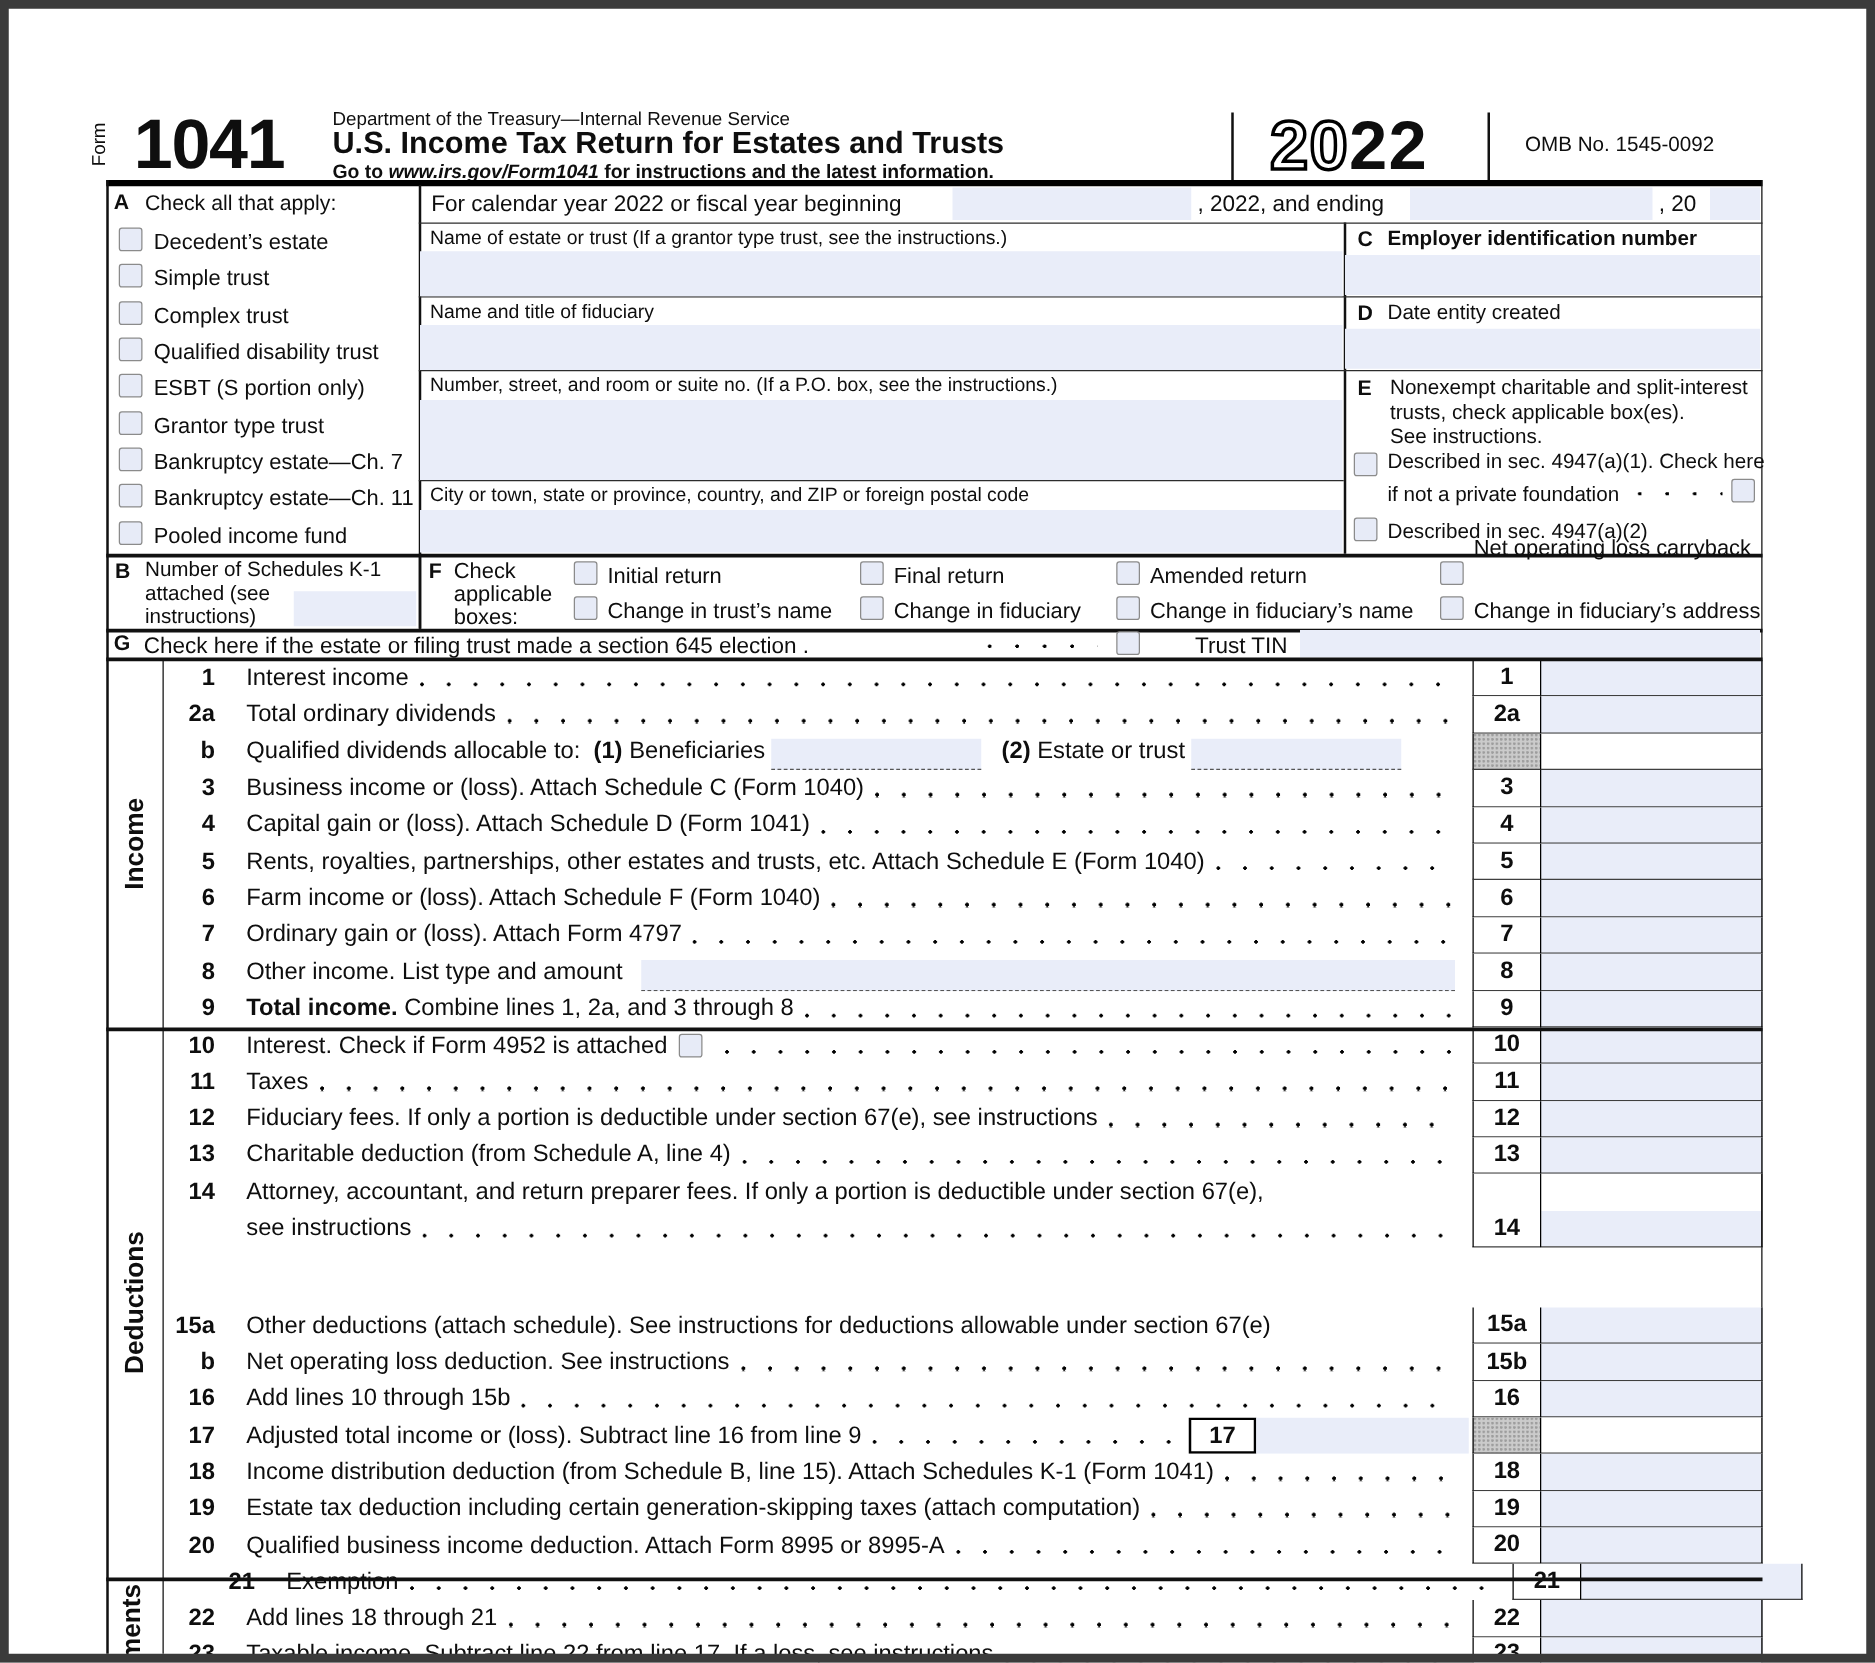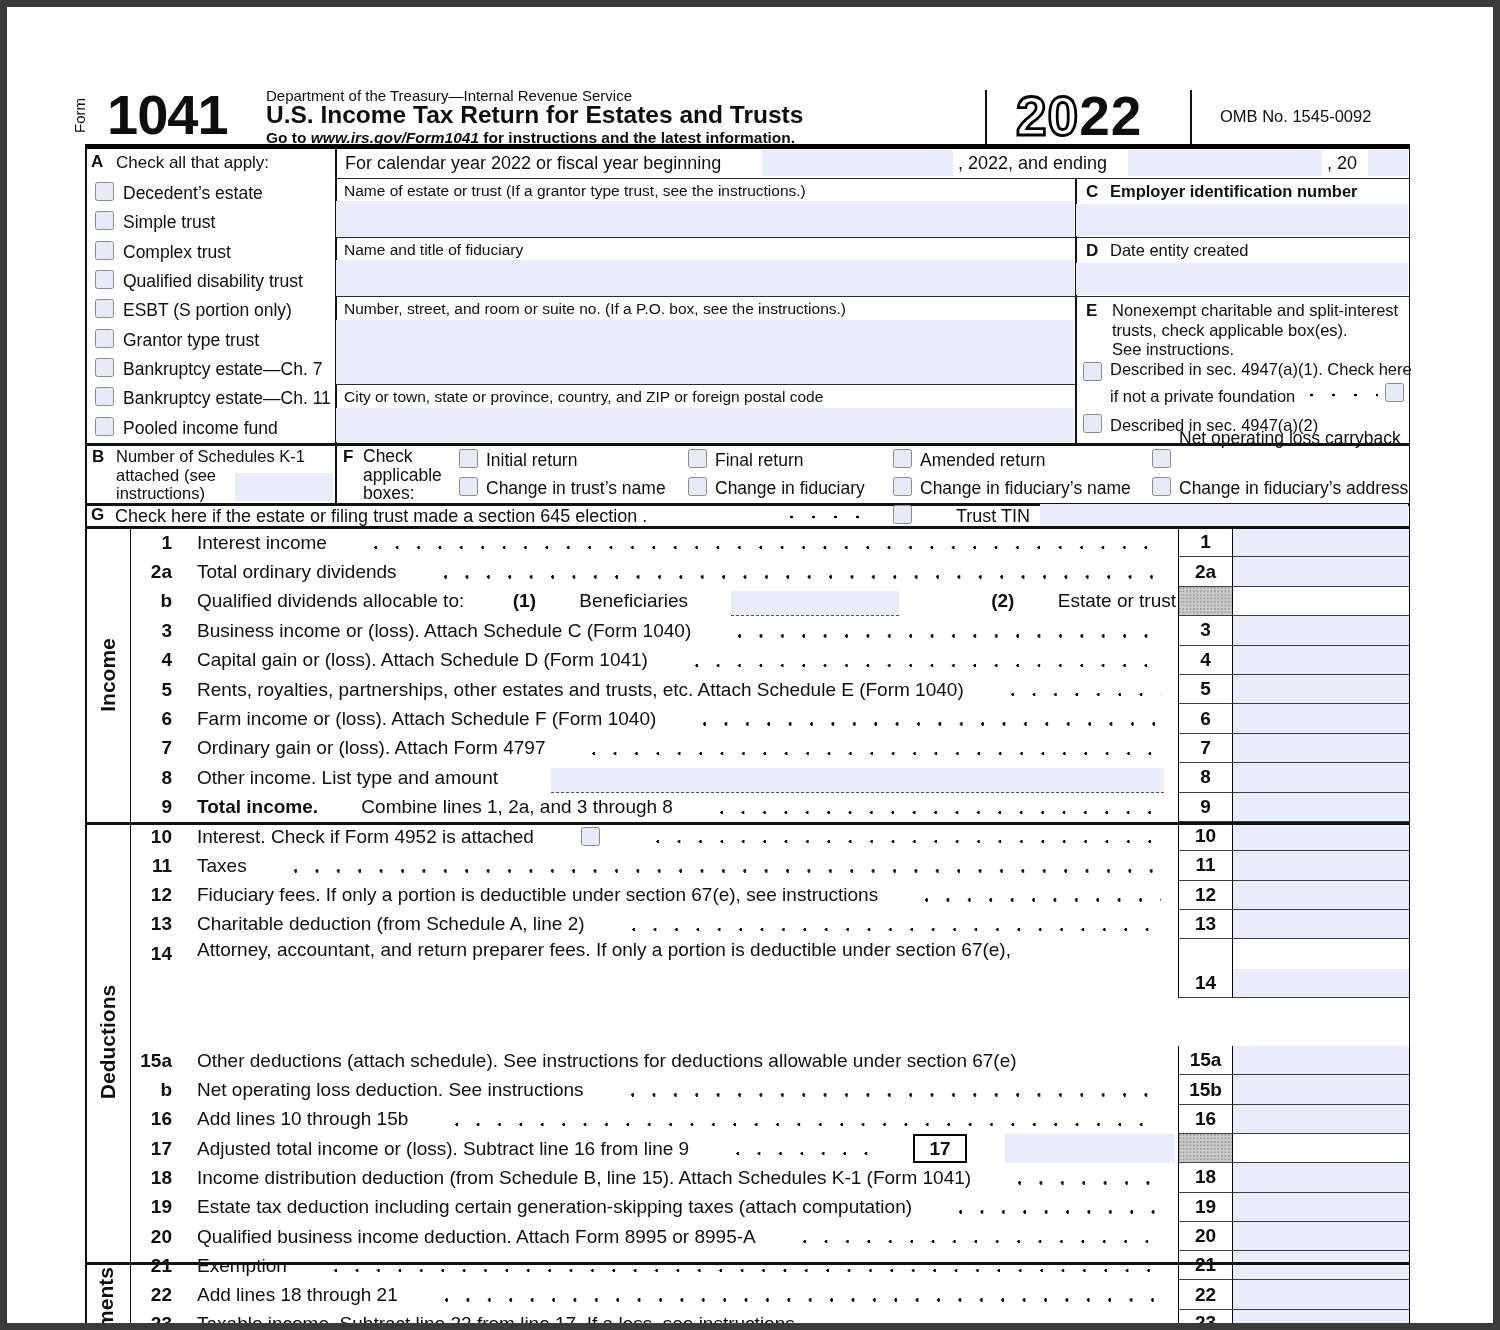--- a/index.html
+++ b/index.html
@@ -25,21 +25,21 @@
   .dots{flex:1 1 18px;height:3.4px;align-self:flex-end;margin:0 3px 8px 9px;
         background-image:radial-gradient(circle at 1.7px 1.7px,#000 1.35px,transparent 1.65px);
         background-size:21.4px 3.4px;background-repeat:repeat-x;background-position:left bottom;}
   .side-label{position:absolute;transform:translate(-50%,-50%) rotate(-90deg);
         font-weight:700;font-size:21px;white-space:nowrap;}
   
   #lines{position:absolute;left:130px;top:528px;width:1280px;}
   .line-row{display:grid;grid-template-columns:55px 993px 54px 178px;box-sizing:border-box;font-size:19px;}
   .ln-num{font-weight:700;display:flex;align-items:center;justify-content:flex-end;padding-right:13px;box-sizing:border-box;}
   .line-row.two .ln-num{align-items:flex-start;padding-top:4px;}
-  .ln-zone{display:flex;align-items:center;padding:0 14px 0 12px;overflow:hidden;white-space:pre;box-sizing:border-box;gap:38px;}
+  .ln-zone{display:flex;align-items:center;padding:0 14px 0 12px;overflow:hidden;white-space:pre;box-sizing:border-box;}
   .ln-zone.col{flex-direction:column;align-items:stretch;padding:0;}
   .ln-zone .sub{flex:1;display:flex;align-items:center;padding:0 14px 0 12px;white-space:pre;box-sizing:border-box;}
   .ln-zone.tight{padding-right:3px;}
   .ln-cell{border-left:1.5px solid #000;border-bottom:1px solid var(--sep);display:flex;align-items:center;
         justify-content:center;font-weight:700;background:#fff;box-sizing:border-box;}
   .ln-cell.bottom{align-items:flex-end;padding-bottom:3px;}
   .ln-entry{border-left:1.5px solid #000;border-right:1.5px solid #000;border-bottom:1px solid var(--sep);
         background:var(--blue);box-sizing:border-box;}
   .ln-entry.white{background:#fff;}
   .ln-entry.half{background:linear-gradient(#fff 0 52%, var(--blue) 52% 100%);}
@@ -270,21 +270,21 @@
         <div class="ln-entry"></div>
       </div>
       <div class="line-row" style="height: 29.31px;">
         <div class="ln-num">12</div>
         <div class="ln-zone"><span>Fiduciary fees. If only a portion is deductible under section 67(e), see instructions</span><div class="dots"></div></div>
         <div class="ln-cell">12</div>
         <div class="ln-entry"></div>
       </div>
       <div class="line-row" style="height: 29.31px;">
         <div class="ln-num">13</div>
-        <div class="ln-zone"><span>Charitable deduction (from Schedule A, line 2)</span><div class="dots"></div></div>
+        <div class="ln-zone"><span>Charitable deduction (from Schedule A, line 4)</span><div class="dots"></div></div>
         <div class="ln-cell">13</div>
         <div class="ln-entry"></div>
       </div>
       <div class="line-row two" style="height: 59px;">
         <div class="ln-num">14</div>
         <div class="ln-zone col"><div class="sub"><span>Attorney, accountant, and return preparer fees. If only a portion is deductible under section 67(e),</span></div><div class="sub"><span>see instructions</span><div class="dots"></div></div></div>
         <div class="ln-cell bottom">14</div>
         <div class="ln-entry half"></div>
       </div>
       <div class="line-row" style="height: 29.31px; margin-top: 48px;">
@@ -322,21 +322,21 @@
         <div class="ln-zone"><span>Estate tax deduction including certain generation-skipping taxes (attach computation)</span><div class="dots"></div></div>
         <div class="ln-cell">19</div>
         <div class="ln-entry"></div>
       </div>
       <div class="line-row" style="height: 29.31px;">
         <div class="ln-num">20</div>
         <div class="ln-zone"><span>Qualified business income deduction. Attach Form 8995 or 8995-A</span><div class="dots"></div></div>
         <div class="ln-cell">20</div>
         <div class="ln-entry"></div>
       </div>
-      <div class="line-row" style="height: 29.31px;">
+      <div class="line-row" style="height: 29.31px; margin-left: 32px;">
         <div class="ln-num">21</div>
         <div class="ln-zone"><span>Exemption</span><div class="dots"></div></div>
         <div class="ln-cell">21</div>
         <div class="ln-entry"></div>
       </div>
       <div class="line-row" style="height: 29.31px;">
         <div class="ln-num">22</div>
         <div class="ln-zone"><span>Add lines 18 through 21</span><div class="dots"></div></div>
         <div class="ln-cell">22</div>
         <div class="ln-entry"></div>

